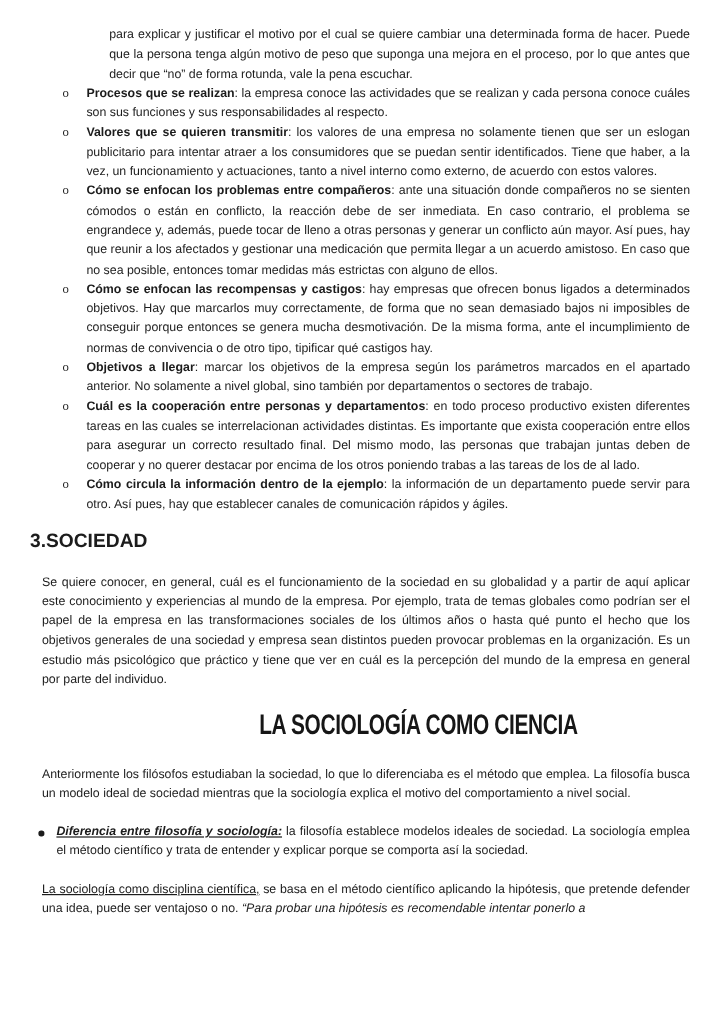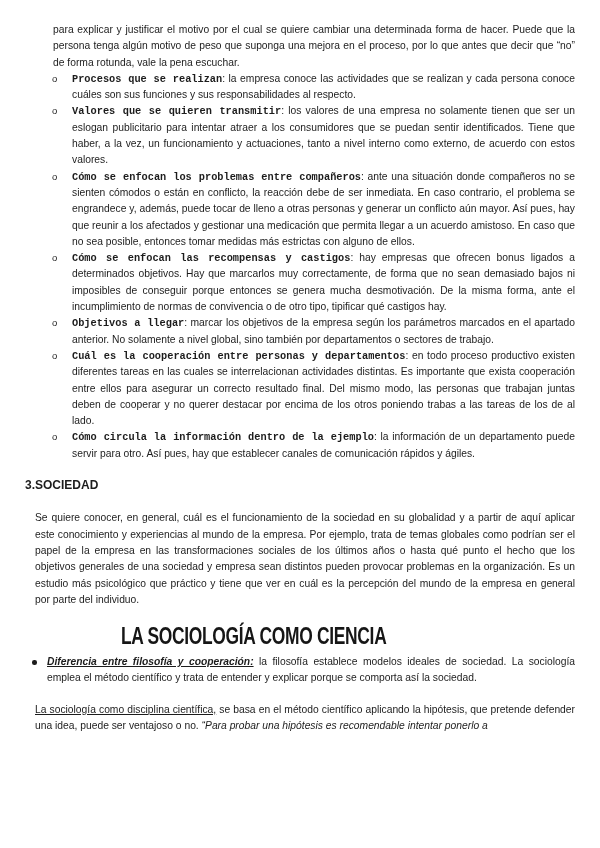--- a/index.html
+++ b/index.html
@@ -14,42 +14,42 @@
     color: #1c1c1c;
     overflow: hidden;
     box-sizing: border-box;
   }
   .content {
     position: absolute;
     top: 22px; left: 25px; right: 25px;
     text-align: justify;
   }
   p { margin: 0; }
-  .intro-para { margin-left: 28px; }
+  .intro-para { margin-left: 66px; }
   ul { list-style: none; margin: 0; padding: 0; }
   .o-list li {
     position: relative;
     padding-left: 47px;
   }
   .o-list .o-marker {
     position: absolute;
     left: 27px; top: 0;
     font-size: 9.5px;
   }
-  .run-in-title { font-weight: bold; font-family: Liberation Mono, monospace; }
+  .run-in-title { font-weight: bold; }
   .sec-heading {
     font-weight: bold;
-    font-size: 12px;
+    font-size: 16px;
     text-align: left;
     margin: 15px 0 17px 0;
   }
   .body-para { margin: 0 0 16px 10px; }
   .main-heading {
-    margin: 6px 0 4px 0;
-    text-align: center;
+    margin: 6px 0 20px 0;
+    text-align: right;
     line-height: 24px;
     height: 26px;
   }
   .main-heading .condensed {
     display: inline-block;
     transform: scaleX(0.74);
     transform-origin: 0 50%;
     font-weight: bold;
     font-size: 23.5px;
     letter-spacing: -0.4px;
@@ -111,24 +111,25 @@
     </ul>
 
     <h2 class="sec-heading">3.SOCIEDAD</h2>
 
     <p class="body-para">Se quiere conocer, en general, cuál es el funcionamiento de la sociedad en su globalidad y a partir de aquí aplicar este conocimiento y experiencias al mundo de la empresa. Por ejemplo, trata de temas globales como podrían ser el papel de la empresa en las transformaciones sociales de los últimos años o hasta qué punto el hecho que los objetivos generales de una sociedad y empresa sean distintos pueden provocar problemas en la organización. Es un estudio más psicológico que práctico y tiene que ver en cuál es la percepción del mundo de la empresa en general por parte del individuo.</p>
 
     <h1 class="main-heading">
       <span class="condensed">LA SOCIOLOGÍA COMO CIENCIA</span>
     </h1>
 
+    <p class="body-para">Anteriormente los filósofos estudiaban la sociedad, lo que lo diferenciaba es el método que emplea. La filosofía busca un modelo ideal de sociedad mientras que la sociología explica el motivo del comportamiento a nivel social.</p>
 
     <ul class="disc-list">
       <li>
-        <span class="disc-marker"></span><span class="bold-ital-underline">Diferencia entre filosofía y cooperación:</span><span> la filosofía establece modelos ideales de sociedad. La sociología emplea el método científico y trata de entender y explicar porque se comporta así la sociedad.</span>
+        <span class="disc-marker"></span><span class="bold-ital-underline">Diferencia entre filosofía y sociología:</span><span> la filosofía establece modelos ideales de sociedad. La sociología emplea el método científico y trata de entender y explicar porque se comporta así la sociedad.</span>
       </li>
     </ul>
 
     <p class="body-para">
       <span class="underline">La sociología como disciplina científica,</span><span> se basa en el método científico aplicando la hipótesis, que pretende defender una idea, puede ser ventajoso o no. </span><span class="quote-ital-underline">“Para probar una hipótesis es recomendable intentar ponerlo a</span>
     </p>
 
   </div>
 </div>
 

